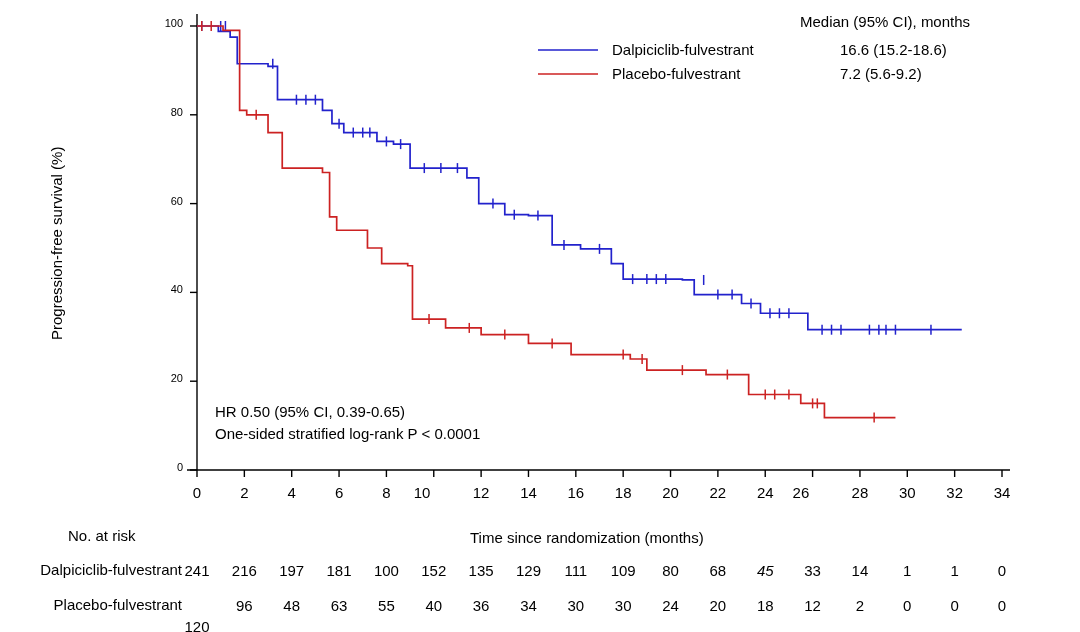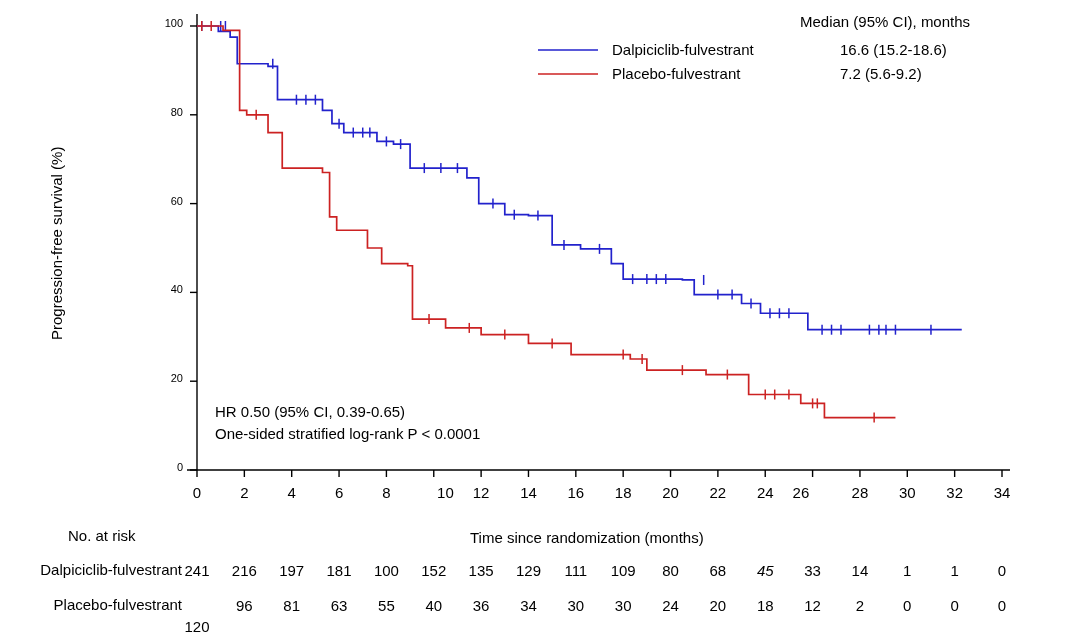--- a/index.html
+++ b/index.html
@@ -156,21 +156,21 @@
       <div class="txt tick-label" style="left: 135px; top: 373.2px; width: 48px;">20</div>
       <div class="txt tick-label" style="left: 135px; top: 284.4px; width: 48px;">40</div>
       <div class="txt tick-label" style="left: 135px; top: 195.6px; width: 48px;">60</div>
       <div class="txt tick-label" style="left: 135px; top: 106.8px; width: 48px;">80</div>
       <div class="txt tick-label" style="left: 135px; top: 18px; width: 48px;">100</div>
       <div class="txt" style="left: 177px; top: 485px; width: 40px; text-align: center;">0</div>
       <div class="txt" style="left: 224.353px; top: 485px; width: 40px; text-align: center;">2</div>
       <div class="txt" style="left: 271.706px; top: 485px; width: 40px; text-align: center;">4</div>
       <div class="txt" style="left: 319.059px; top: 485px; width: 40px; text-align: center;">6</div>
       <div class="txt" style="left: 366.412px; top: 485px; width: 40px; text-align: center;">8</div>
-      <div class="txt" style="left: 413.765px; top: 485px; width: 40px; text-align: right;">10</div>
+      <div class="txt" style="left: 413.765px; top: 485px; width: 40px; text-align: left;">10</div>
       <div class="txt" style="left: 461.118px; top: 485px; width: 40px; text-align: center;">12</div>
       <div class="txt" style="left: 508.471px; top: 485px; width: 40px; text-align: center;">14</div>
       <div class="txt" style="left: 555.824px; top: 485px; width: 40px; text-align: center;">16</div>
       <div class="txt" style="left: 603.176px; top: 485px; width: 40px; text-align: center;">18</div>
       <div class="txt" style="left: 650.529px; top: 485px; width: 40px; text-align: center;">20</div>
       <div class="txt" style="left: 697.882px; top: 485px; width: 40px; text-align: center;">22</div>
       <div class="txt" style="left: 745.235px; top: 485px; width: 40px; text-align: center;">24</div>
       <div class="txt" style="left: 792.588px; top: 485px; width: 40px; text-align: left;">26</div>
       <div class="txt" style="left: 839.941px; top: 485px; width: 40px; text-align: center;">28</div>
       <div class="txt" style="left: 887.294px; top: 485px; width: 40px; text-align: center;">30</div>
@@ -201,21 +201,21 @@
       <div class="risk-val" style="left: 695.882px; top: 562px; width: 44px;">68</div>
       <div class="risk-val" style="left: 743.235px; top: 562px; width: 44px; font-style: italic;">45</div>
       <div class="risk-val" style="left: 790.588px; top: 562px; width: 44px;">33</div>
       <div class="risk-val" style="left: 837.941px; top: 562px; width: 44px;">14</div>
       <div class="risk-val" style="left: 885.294px; top: 562px; width: 44px;">1</div>
       <div class="risk-val" style="left: 932.647px; top: 562px; width: 44px;">1</div>
       <div class="risk-val" style="left: 980px; top: 562px; width: 44px;">0</div>
       <div class="txt risk-row-label" style="left: 0px; top: 597px; width: 182px;">Placebo-fulvestrant</div>
       <div class="risk-val" style="left: 175px; top: 618px; width: 44px;">120</div>
       <div class="risk-val" style="left: 222.353px; top: 597px; width: 44px;">96</div>
-      <div class="risk-val" style="left: 269.706px; top: 597px; width: 44px;">81</div>
+      <div class="risk-val" style="left: 269.706px; top: 597px; width: 44px;">48</div>
       <div class="risk-val" style="left: 317.059px; top: 597px; width: 44px;">63</div>
       <div class="risk-val" style="left: 364.412px; top: 597px; width: 44px;">55</div>
       <div class="risk-val" style="left: 411.765px; top: 597px; width: 44px;">40</div>
       <div class="risk-val" style="left: 459.118px; top: 597px; width: 44px;">36</div>
       <div class="risk-val" style="left: 506.471px; top: 597px; width: 44px;">34</div>
       <div class="risk-val" style="left: 553.824px; top: 597px; width: 44px;">30</div>
       <div class="risk-val" style="left: 601.176px; top: 597px; width: 44px;">30</div>
       <div class="risk-val" style="left: 648.529px; top: 597px; width: 44px;">24</div>
       <div class="risk-val" style="left: 695.882px; top: 597px; width: 44px;">20</div>
       <div class="risk-val" style="left: 743.235px; top: 597px; width: 44px;">18</div>

